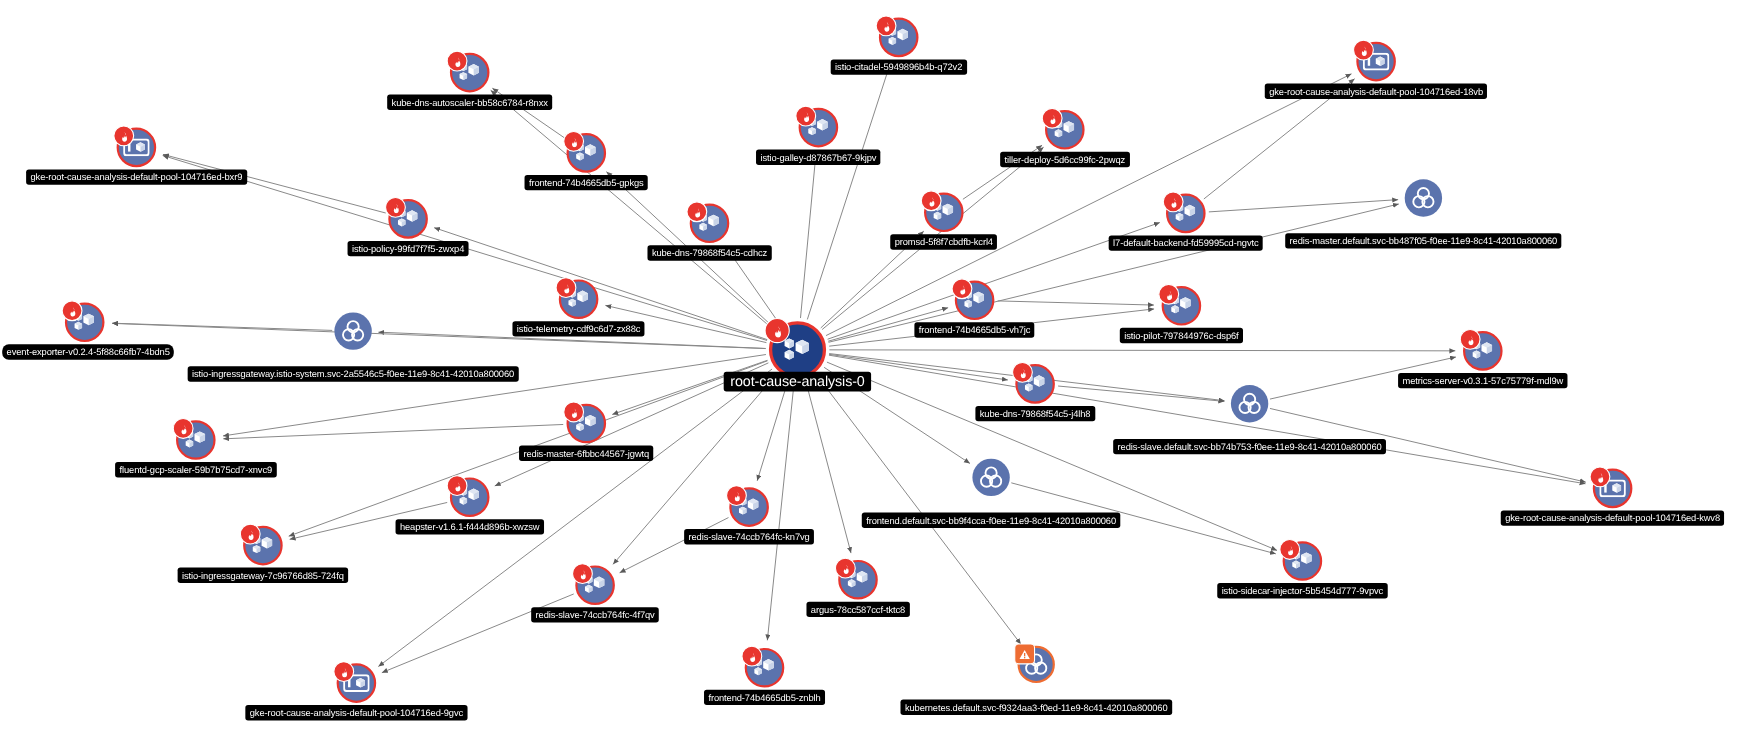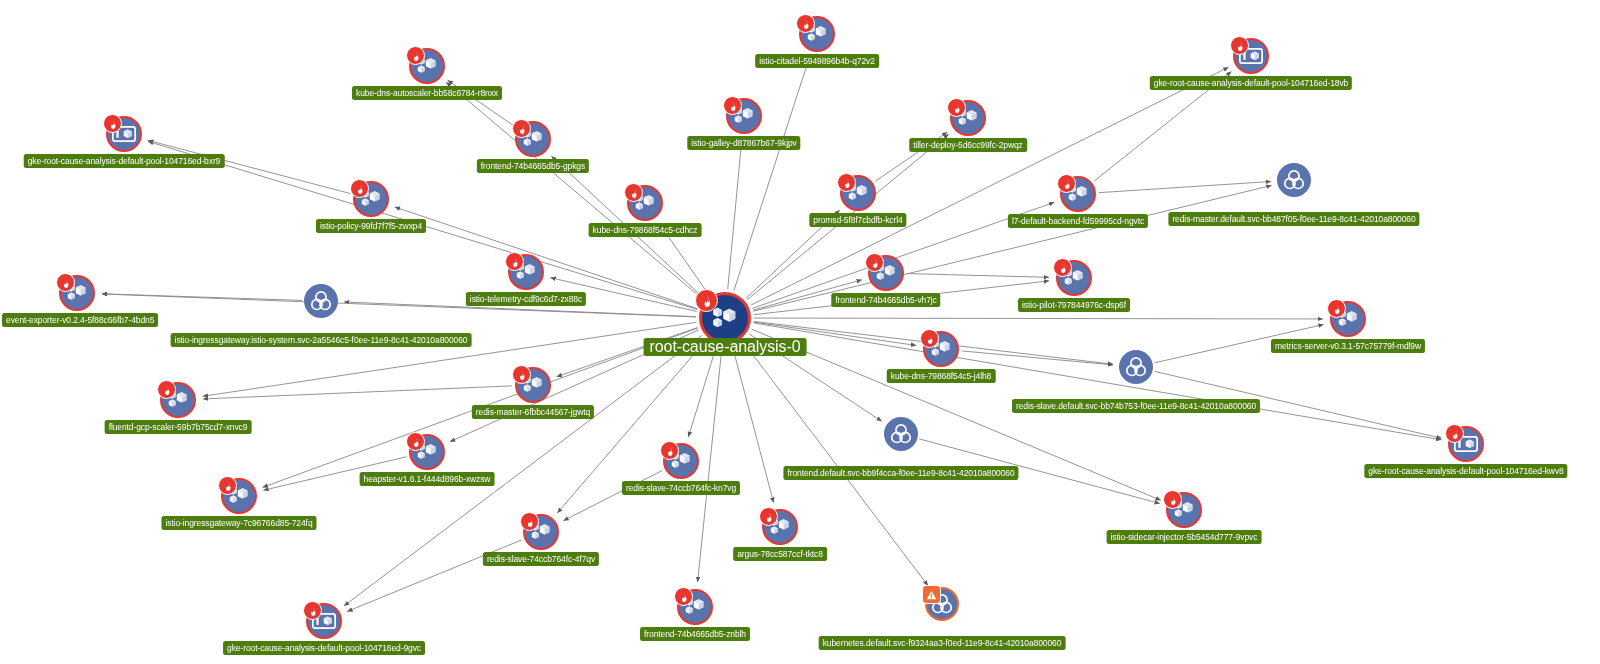--- a/index.html
+++ b/index.html
@@ -79,33 +79,33 @@
   }
   .badge.warn-badge {
     background: #ee6c32;
     border-radius: 4px;
   }
   .badge svg { display: block; }
   .label {
     position: absolute;
     left: 50%;
     transform: translateX(-50%);
-    background: #4d7c0f;
+    background: #000000;
     color: #ffffff;
     font-size: 8.5px;
     line-height: 11px;
     padding: 1.5px 4px;
     border-radius: 2.5px;
     white-space: nowrap;
     font-family: "Liberation Sans", sans-serif;
     letter-spacing: -0.1px;
     z-index: 5;
   }
   .label.root-label {
-    font-size: 16px;
+    font-size: 13px;
     line-height: 14px;
     padding: 2px 6px;
     top: 28px;
   }
   .node .label { top: 20px; }
   .node .label.svc-label { top: 19px; margin-top: 13px; }
 </style>
 </head>
 <body>
 
@@ -539,21 +539,21 @@
               <path d="M5.2 9.6 L8.6 11.3 L5.2 13.0 L1.8 11.3 Z" fill="#dfe6f2"></path>
               <path d="M5.2 13.0 L8.6 11.3 L8.6 15.1 L5.2 16.8 Z" fill="#c9d4e8"></path>
             </g>
           </svg>
           <div class="badge">
             <svg width="10" height="10" viewBox="0 0 10 12">
               <path d="M5 0 C5.4 2.4 7 2.9 7 5.2 C7 6.1 6.6 6.8 6 7.2 C6.3 6.5 6.1 5.6 5.5 5.1 C5.6 6.4 4.9 7.2 4.3 7.9 C3.9 7.4 3.8 6.8 3.9 6.2 C3.1 6.9 2.6 7.9 2.6 8.9 C2.6 10.6 3.9 11.9 5.2 11.9 C6.8 11.9 8 10.5 8 8.8 C8 5.6 5.9 4.2 5 0 Z" fill="#ffffff"></path>
             </svg>
           </div>
         </div>
-        <div class="label" style="transform: translateX(calc(-50% + 3.17969px));">event-exporter-v0.2.4-5f88c66fb7-4bdn5</div>
+        <div class="label" style="transform: translateX(calc(-50% + 3.17969px)); border-radius: 6px;">event-exporter-v0.2.4-5f88c66fb7-4bdn5</div>
       </div>
       <div class="node" style="left: 1348px; top: 319px;">
         <div class="node-circle pod">
           <svg width="22" height="20" viewBox="0 0 22 20">
             <g fill="#ffffff">
               <path d="M14.6 2.2 L19.4 4.6 L19.4 10.2 L14.6 12.6 L9.8 10.2 L9.8 4.6 Z" fill="#ffffff" opacity="1"></path>
               <path d="M14.6 2.2 L19.4 4.6 L14.6 7.0 L9.8 4.6 Z" fill="#dfe6f2"></path>
               <path d="M14.6 7.0 L19.4 4.6 L19.4 10.2 L14.6 12.6 Z" fill="#c9d4e8"></path>
               <path d="M5.2 1.4 L8.6 3.1 L8.6 6.9 L5.2 8.6 L1.8 6.9 L1.8 3.1 Z" fill="#ffffff"></path>
               <path d="M5.2 1.4 L8.6 3.1 L5.2 4.8 L1.8 3.1 Z" fill="#dfe6f2"></path>

